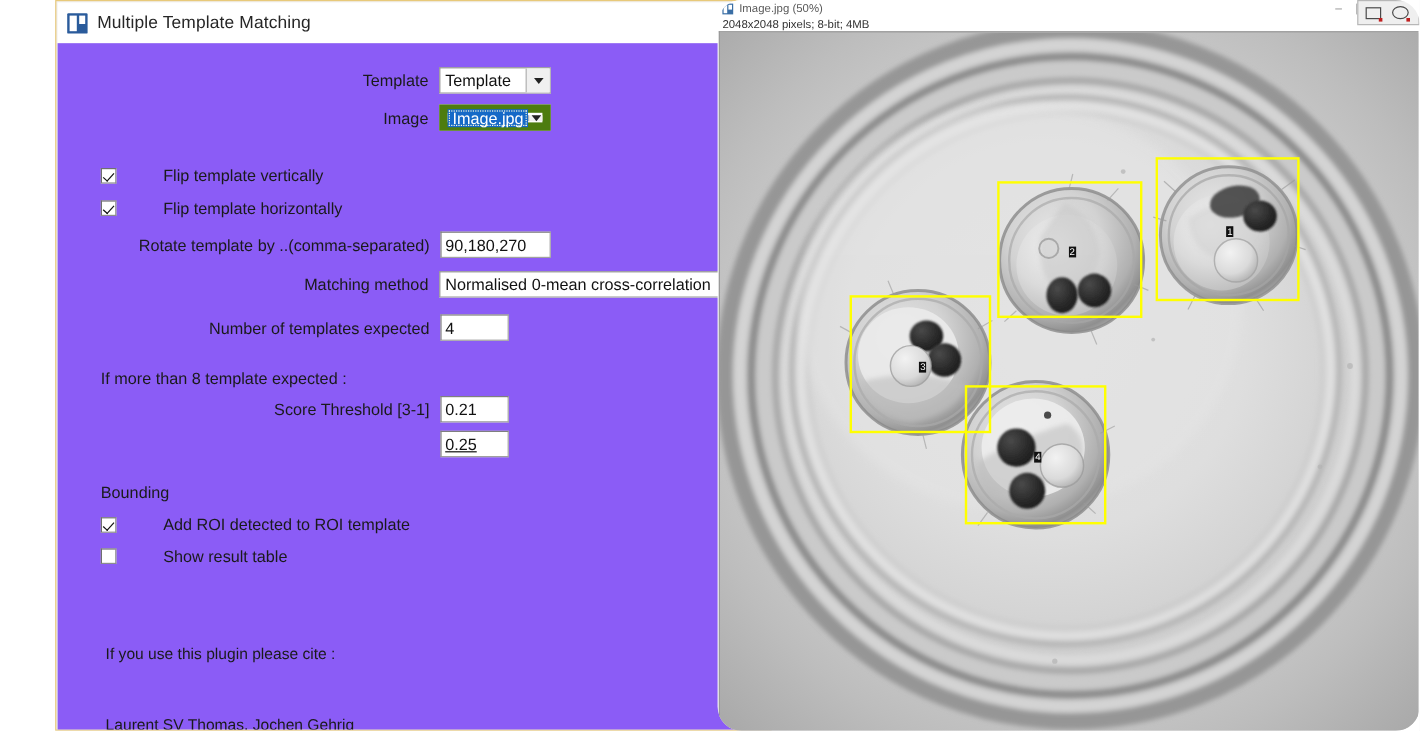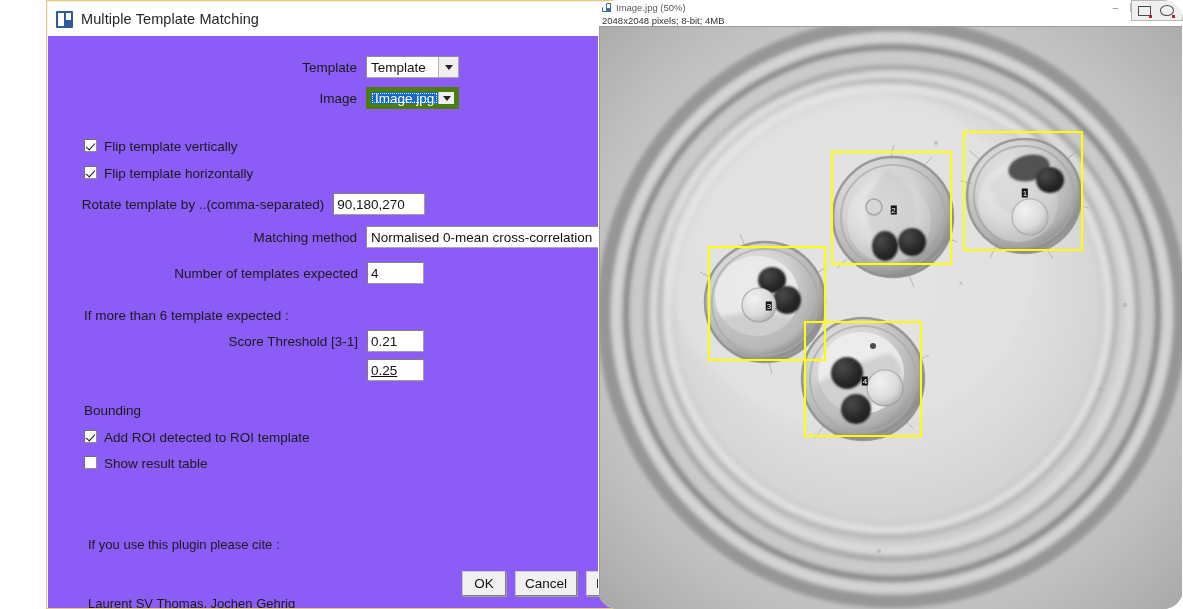--- a/index.html
+++ b/index.html
@@ -136,21 +136,22 @@
     box-sizing: border-box;
   }
   .combo .carrow i {
     display: block;
     width: 0; height: 0;
     border-left: 4px solid transparent;
     border-right: 4px solid transparent;
     border-top: 5px solid #222;
   }
   .combo.focused {
-    border: 5px solid #4d7c0f;
+    border: 7px solid #4d7c0f;
+    align-items: center;
   }
   .combo.focused .cval {
     background: #1569c7;
     color: #ffffff;
     outline: 1px dotted #ffd; 
     outline-offset: -2px;
   }
 
   
   .tfield {
@@ -165,21 +166,22 @@
     padding: 0 3px;
     font-size: 13.5px;
     color: #111;
     white-space: nowrap;
   }
 
   
   .cbrow {
     position: absolute;
     display: flex;
-    align-items: flex-start;
+    align-items: center;
+    gap: 32px;
   }
   .cbox {
     width: 13px; height: 13px;
     box-sizing: border-box;
     background: #ffffff;
     border: 1px solid #8d8d8d;
     border-top-color: #6f6f6f;
     border-left-color: #6f6f6f;
     margin-right: 7px;
     position: relative;
@@ -398,41 +400,41 @@
       <div class="cbrow" style="left:36px; top:103px;">
         <span class="cbox checked"></span>
         <span class="cblabel">Flip template vertically</span>
       </div>
 
       <div class="cbrow" style="left:36px; top:130px;">
         <span class="cbox checked"></span>
         <span class="cblabel">Flip template horizontally</span>
       </div>
 
-      <div class="row" style="left:0; top:157px; width:411px; justify-content:center;">
+      <div class="row" style="left:0; top:157px; width:411px; justify-content:flex-end;">
         <span class="lbl" style="margin-right:9px;">Rotate template by ..(comma-separated)</span>
         <span class="tfield" style="width:92px;">90,180,270</span>
       </div>
 
       <div class="row" style="left:0; top:190px; width:584px; justify-content:flex-end;">
         <span class="lbl" style="margin-right:9px;">Matching method</span>
         <span class="combo" style="width:266px;justify-content:flex-end;">
           <span class="cval">Normalised 0-mean cross-correlation</span>
           <span class="carrow">
               <i></i>
             </span>
         </span>
       </div>
 
       <div class="row" style="left:0; top:226px; width:376px; justify-content:flex-end;">
         <span class="lbl" style="margin-right:9px;">Number of templates expected</span>
         <span class="tfield" style="width:57px;">4</span>
       </div>
 
-      <div class="sectionlbl" style="left:36px; top:272px;">If more than 6 template expected :</div>
+      <div class="sectionlbl" style="left:36px; top:272px;">If more than 8 template expected :</div>
 
       <div class="row" style="left:0; top:294px; width:376px; justify-content:flex-end;">
         <span class="lbl" style="margin-right:9px;">Score Threshold [3-1]</span>
         <span class="tfield" style="width:57px;">0.21</span>
       </div>
 
       <div class="row" style="left:0; top:323px; width:376px; justify-content:flex-end;">
         <span class="tfield" style="width:57px;text-decoration:underline;">0.25</span>
       </div>
 
@@ -447,25 +449,20 @@
         <span class="cbox"></span>
         <span class="cblabel">Show result table</span>
       </div>
 
       <div class="cite">
         <div>If you use this plugin please cite :</div>
         <div>Laurent SV Thomas, Jochen Gehrig</div>
         
       </div>
 
-      <div class="btnrow">
-        <span class="btn">OK</span>
-        <span class="btn">Cancel</span>
-        <span class="btn">Help</span>
-      </div>
 
     </div>
   </div>
 
   <div class="imgwin">
 
     <div class="iw-title">
       <span class="iw-ico"></span>
       <span>Image.jpg (50%)</span>
       <span class="iw-min">–</span>

